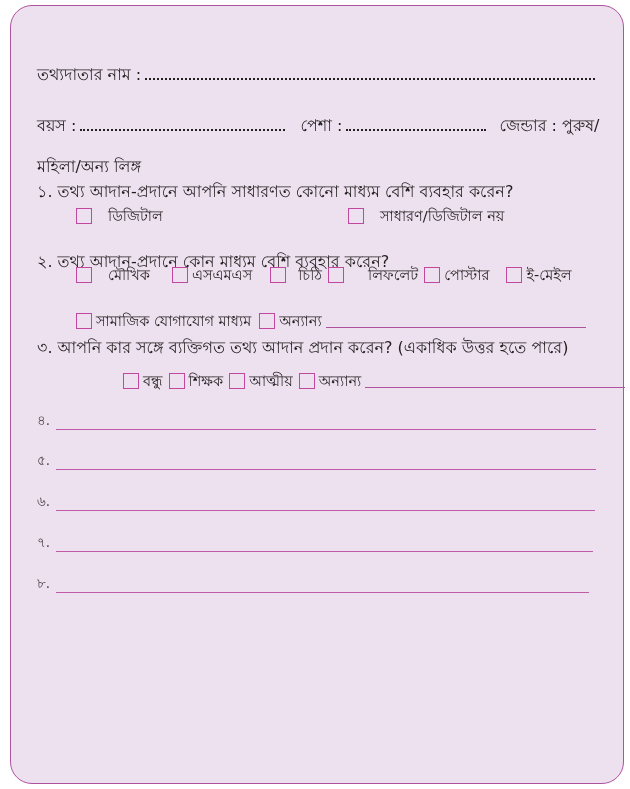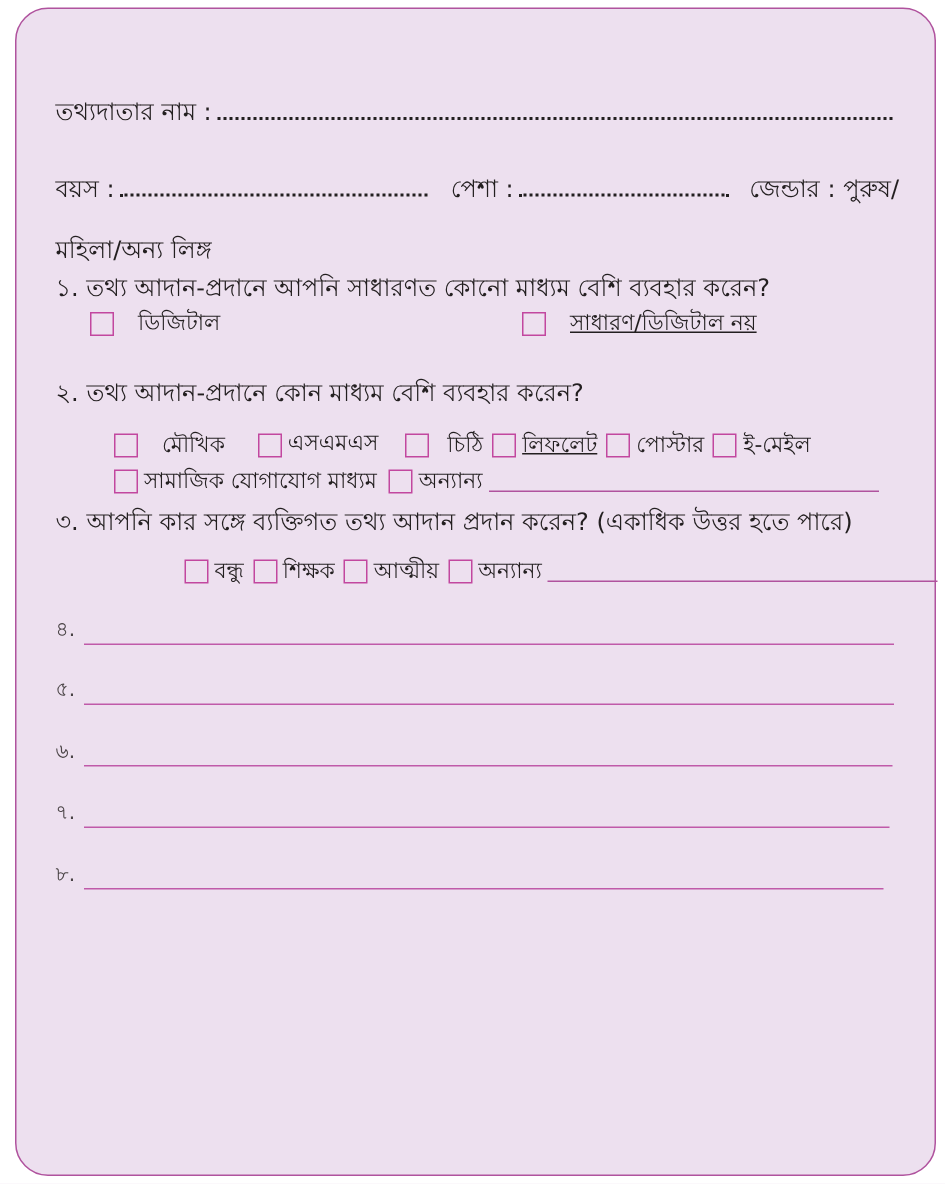--- a/index.html
+++ b/index.html
@@ -91,44 +91,44 @@
   <span style="margin-left:8px;">জেন্ডার : পুরুষ/</span>
 </div>
 <div class="line-row" style="top:137px;margin-top:20px;">
   <span>মহিলা/অন্য লিঙ্গ</span>
 </div>
 
 <div class="line-row" style="top:182px;">
   <span>১.</span>
   <span>তথ্য আদান-প্রদানে আপনি সাধারণত কোনো মাধ্যম বেশি ব্যবহার করেন?</span>
 </div>
-<div class="cb-row" style="top:206px; left:60px;">
+<div class="cb-row" style="top:206px; left:76px;">
   <span class="cb"></span>
   <span class="cb-label" style="margin-left:16px;">ডিজিটাল</span>
 </div>
-<div class="cb-row" style="top:206px; left:348px;text-decoration:underline;">
+<div class="cb-row" style="top:206px; left:348px;">
   <span class="cb"></span>
   <span class="cb-label" style="margin-left:16px;">সাধারণ/ডিজিটাল নয়</span>
 </div>
 
 <div class="line-row" style="top:252px;">
   <span>২.</span>
   <span>তথ্য আদান-প্রদানে কোন মাধ্যম বেশি ব্যবহার করেন?</span>
 </div>
-<div class="cb-row" style="top:287px; left:76px;">
+<div class="cb-row" style="top:265px; left:76px;">
   <span class="cb"></span>
   <span class="cb-label" style="margin-left:16px; margin-right:22px;">মৌখিক</span>
   <span class="cb"></span>
-  <span class="cb-label" style="margin-right:18px;font-family:Liberation Mono, monospace;">এসএমএস</span>
+  <span class="cb-label" style="margin-right:18px;">এসএমএস</span>
   <span class="cb"></span>
   <span class="cb-label" style="margin-left:12px; ">চিঠি</span>
   <span class="cb"></span>
-  <span class="cb-label" style="margin-left:4px; margin-right:6px;text-decoration:underline;">লিফলেট</span>
+  <span class="cb-label" style="margin-left:24px; margin-right:6px;">লিফলেট</span>
   <span class="cb"></span>
-  <span class="cb-label" style="margin-right:6px;">পোস্টার</span>
+  <span class="cb-label" style="margin-right:17px;">পোস্টার</span>
   <span class="cb"></span>
   <span class="cb-label">ই-মেইল</span>
 </div>
 <div class="cb-row" style="top:311px; left:76px;align-items:center;">
   <span class="cb"></span>
   <span class="cb-label" style="margin-right:8px;">সামাজিক যোগাযোগ মাধ্যম</span>
   <span class="cb"></span>
   <span class="cb-label" style="margin-right:0;">অন্যান্য</span>
   <span class="blank-line" style="width:260px;"></span>
 </div>

